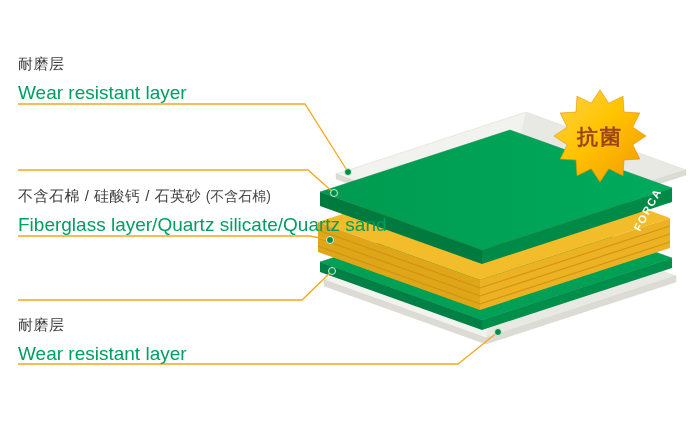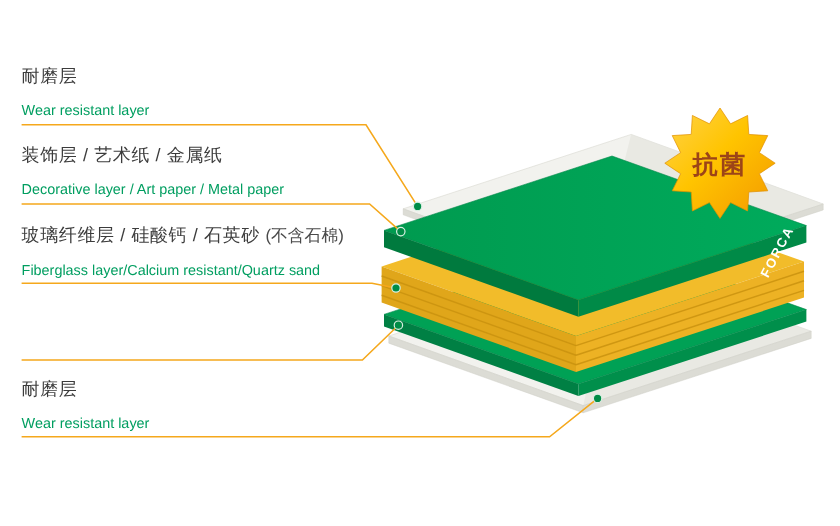--- a/index.html
+++ b/index.html
@@ -4,21 +4,21 @@
 <style>
   html,body{margin:0;padding:0;background:#fff;}
   .canvas{
     position:relative;width:700px;height:422px;background:#ffffff;overflow:hidden;
     font-family:"Liberation Sans","DejaVu Sans",sans-serif;
   }
   .labels{position:absolute;inset:0;z-index:2;}
   .label-group{position:absolute;left:18px;white-space:nowrap;}
   .label-zh{font-size:15px;line-height:20px;color:#3c3c3c;font-weight:500;letter-spacing:.5px;margin-bottom:10px;}
   .label-zh .note{font-size:14px;color:#4a4a4a;font-weight:400;letter-spacing:0;}
-  .label-en{font-size:12px;line-height:17px;color:#009e60;}
+  .label-en{font-size:19px;line-height:17px;color:#009e60;}
   svg.illustration{position:absolute;left:0;top:0;z-index:1;}
   .leader{fill:none;stroke:#f5a81c;stroke-width:1.3;}
   .dot{fill:#008c46;stroke:#d8efe2;stroke-width:1;}
   .sheet-top{fill:#f2f2ee;stroke:#d8d8d0;stroke-width:.5;}
   .sheet-side{fill:#dcdcd5;stroke:#cfcfc7;stroke-width:.4;}
   .sheet-shade{fill:#e3e3dd;opacity:.65;}
   .green-top{fill:#00a155;stroke:#00884a;stroke-width:.5;}
   .green-sw{fill:#007a3e;}
   .green-se{fill:#008a47;}
   .green2-sw{fill:#008044;}
@@ -34,27 +34,23 @@
 </head>
 <body>
 
 <div class="canvas">
 
   <div class="labels">
     <div class="label-group" style="top:54px">
       <div class="label-zh">耐磨层</div>
       <div class="label-en">Wear resistant layer</div>
     </div>
-    <div class="label-group" style="top:120px">
-      <div class="label-zh">装饰层 / 艺术纸 / 金属纸</div>
-      <div class="label-en">Decorative layer / Art paper / Metal paper</div>
-    </div>
     <div class="label-group" style="top:186px">
-      <div class="label-zh"><span>玻璃纤维层 / 硅酸钙 / 石英砂</span> <span class="note">(不含石棉)</span></div>
-      <div class="label-en">Fiberglass layer/Calcium resistant/Quartz sand</div>
+      <div class="label-zh"><span>不含石棉 / 硅酸钙 / 石英砂</span> <span class="note">(不含石棉)</span></div>
+      <div class="label-en">Fiberglass layer/Quartz silicate/Quartz sand</div>
     </div>
     <div class="label-group" style="top:315px">
       <div class="label-zh">耐磨层</div>
       <div class="label-en">Wear resistant layer</div>
     </div>
   </div>
 
   <svg class="illustration" width="700" height="438" viewBox="0 0 700 438">
     <defs>
       <linearGradient id="badgeGrad" x1="0" y1="0" x2="1" y2="1">

